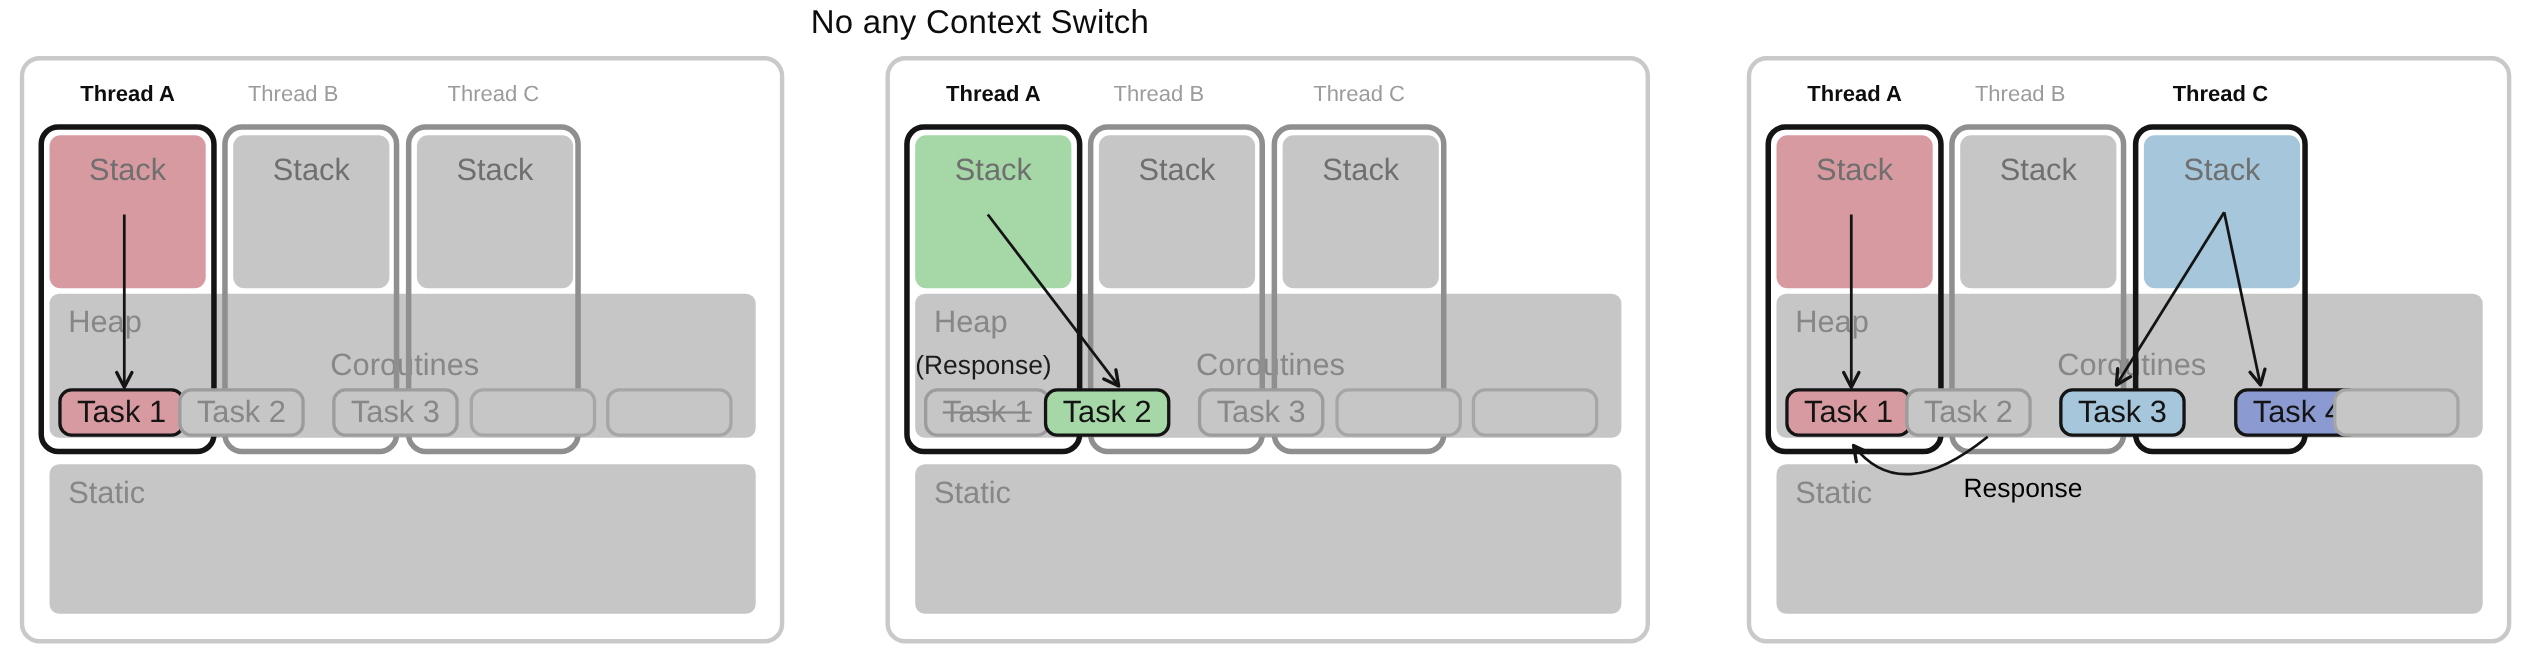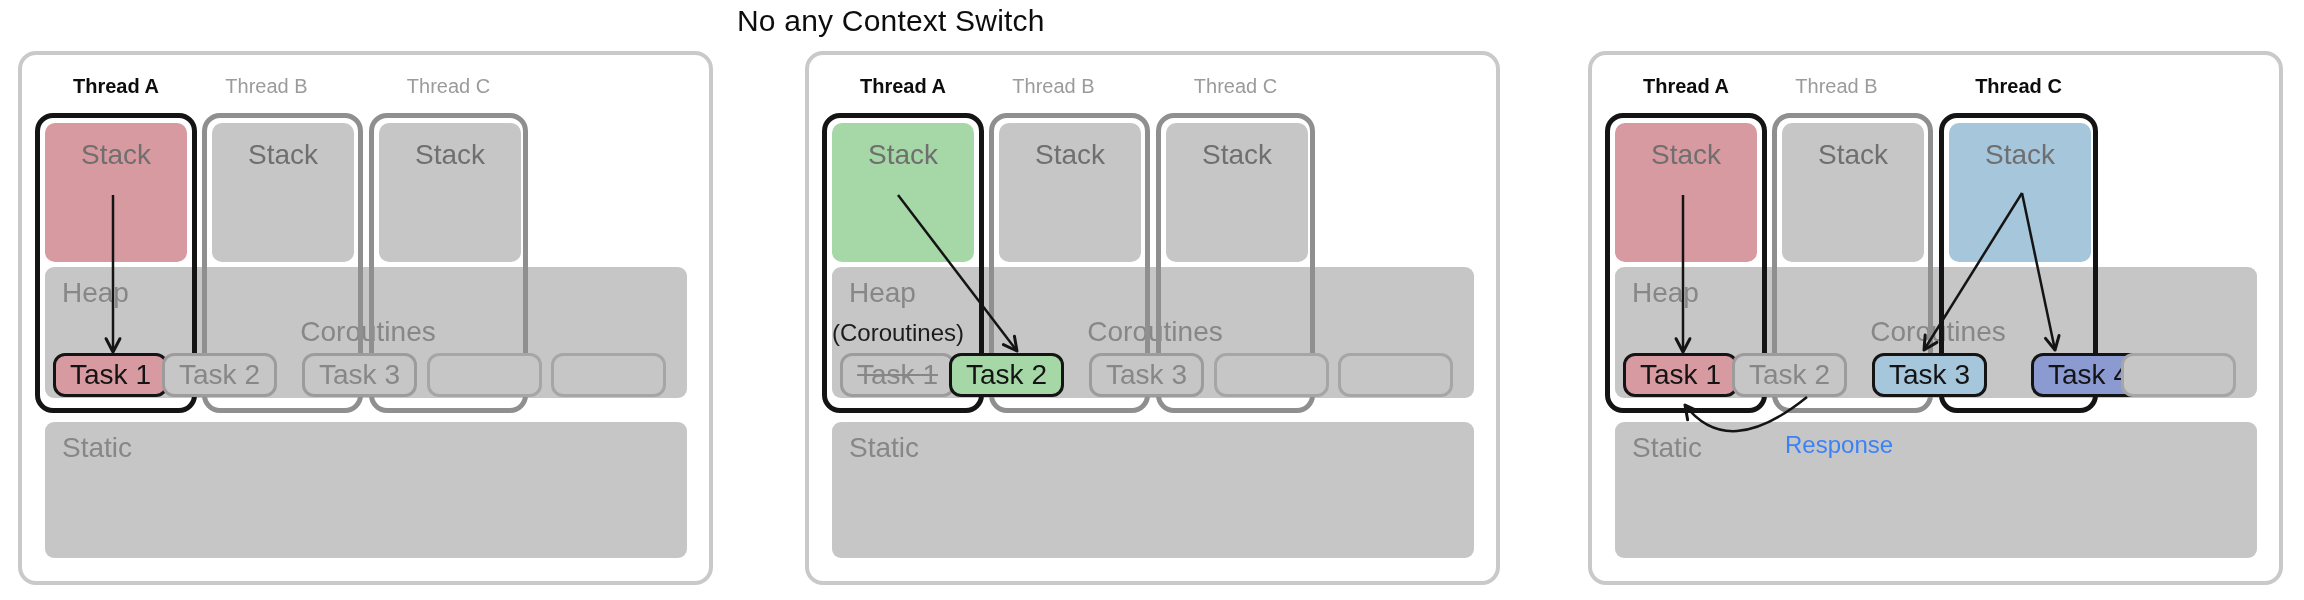--- a/index.html
+++ b/index.html
@@ -35,21 +35,21 @@
   .task{position:absolute;top:298px;width:115px;height:44px;border:3px solid #9c9c9c;
         border-radius:12px;box-sizing:border-box;text-align:center;line-height:37px;
         font-size:28px;background:#c6c6c6;z-index:4;white-space:nowrap;}
   .tk-1{left:31px}.tk-2{left:140px}.tk-3{left:280px}.tk-4{left:405px}.tk-5{left:529px}
 
   .static{position:absolute;left:23px;top:367px;width:642px;height:136px;
           background:#c6c6c6;border-radius:9px;z-index:1;text-decoration:underline;}
 
   .suspended{position:absolute;left:23px;top:264px;font-size:24px;color:#1c1c1c;
              z-index:4;white-space:nowrap;}
-  .response{position:absolute;left:193px;top:376px;font-size:24px;color:#3b82f6;
+  .response{position:absolute;left:193px;top:376px;font-size:24px;color:#000000;
             z-index:6;white-space:nowrap;}
 
   svg.arrows{position:absolute;left:0;top:0;width:695px;height:534px;z-index:5;
              pointer-events:none;}
   .arrow-line{fill:none;stroke:#141414;stroke-width:2.5px;}
   .arrow-head{fill:none;stroke:#141414;stroke-width:3px;stroke-linecap:round;
               stroke-linejoin:round;}
 </style>
 </head>
 <body>
@@ -92,21 +92,21 @@
 
 <div class="panel p2">
   <div class="thread-label tl-a" style="color: rgb(13, 13, 13); font-weight: 700;">Thread A</div>
   <div class="thread-label tl-b" style="color: rgb(155, 155, 155); font-weight: 400;">Thread B</div>
   <div class="thread-label tl-c" style="color: rgb(155, 155, 155); font-weight: 400;">Thread C</div>
 
   <div class="heap">
     <div class="region-label">Heap</div>
   </div>
   <div class="coroutines">Coroutines</div>
-  <div class="suspended">(Coroutines)</div>
+  <div class="suspended">(Response)</div>
 
   <div class="scope sc-a" style="border-color: rgb(20, 20, 20);"></div>
   <div class="scope sc-b" style="border-color: rgb(143, 143, 143);"></div>
   <div class="scope sc-c" style="border-color: rgb(143, 143, 143);"></div>
 
   <div class="stack st-a" style="background-color: rgb(165, 215, 167);">Stack</div>
   <div class="stack st-b" style="background-color: rgb(198, 198, 198);">Stack</div>
   <div class="stack st-c" style="background-color: rgb(198, 198, 198);">Stack</div>
 
   <div class="task tk-1" style="background-color: rgb(198, 198, 198); border-color: rgb(156, 156, 156); color: rgb(135, 135, 135); text-decoration: line-through;">Task 1</div>

